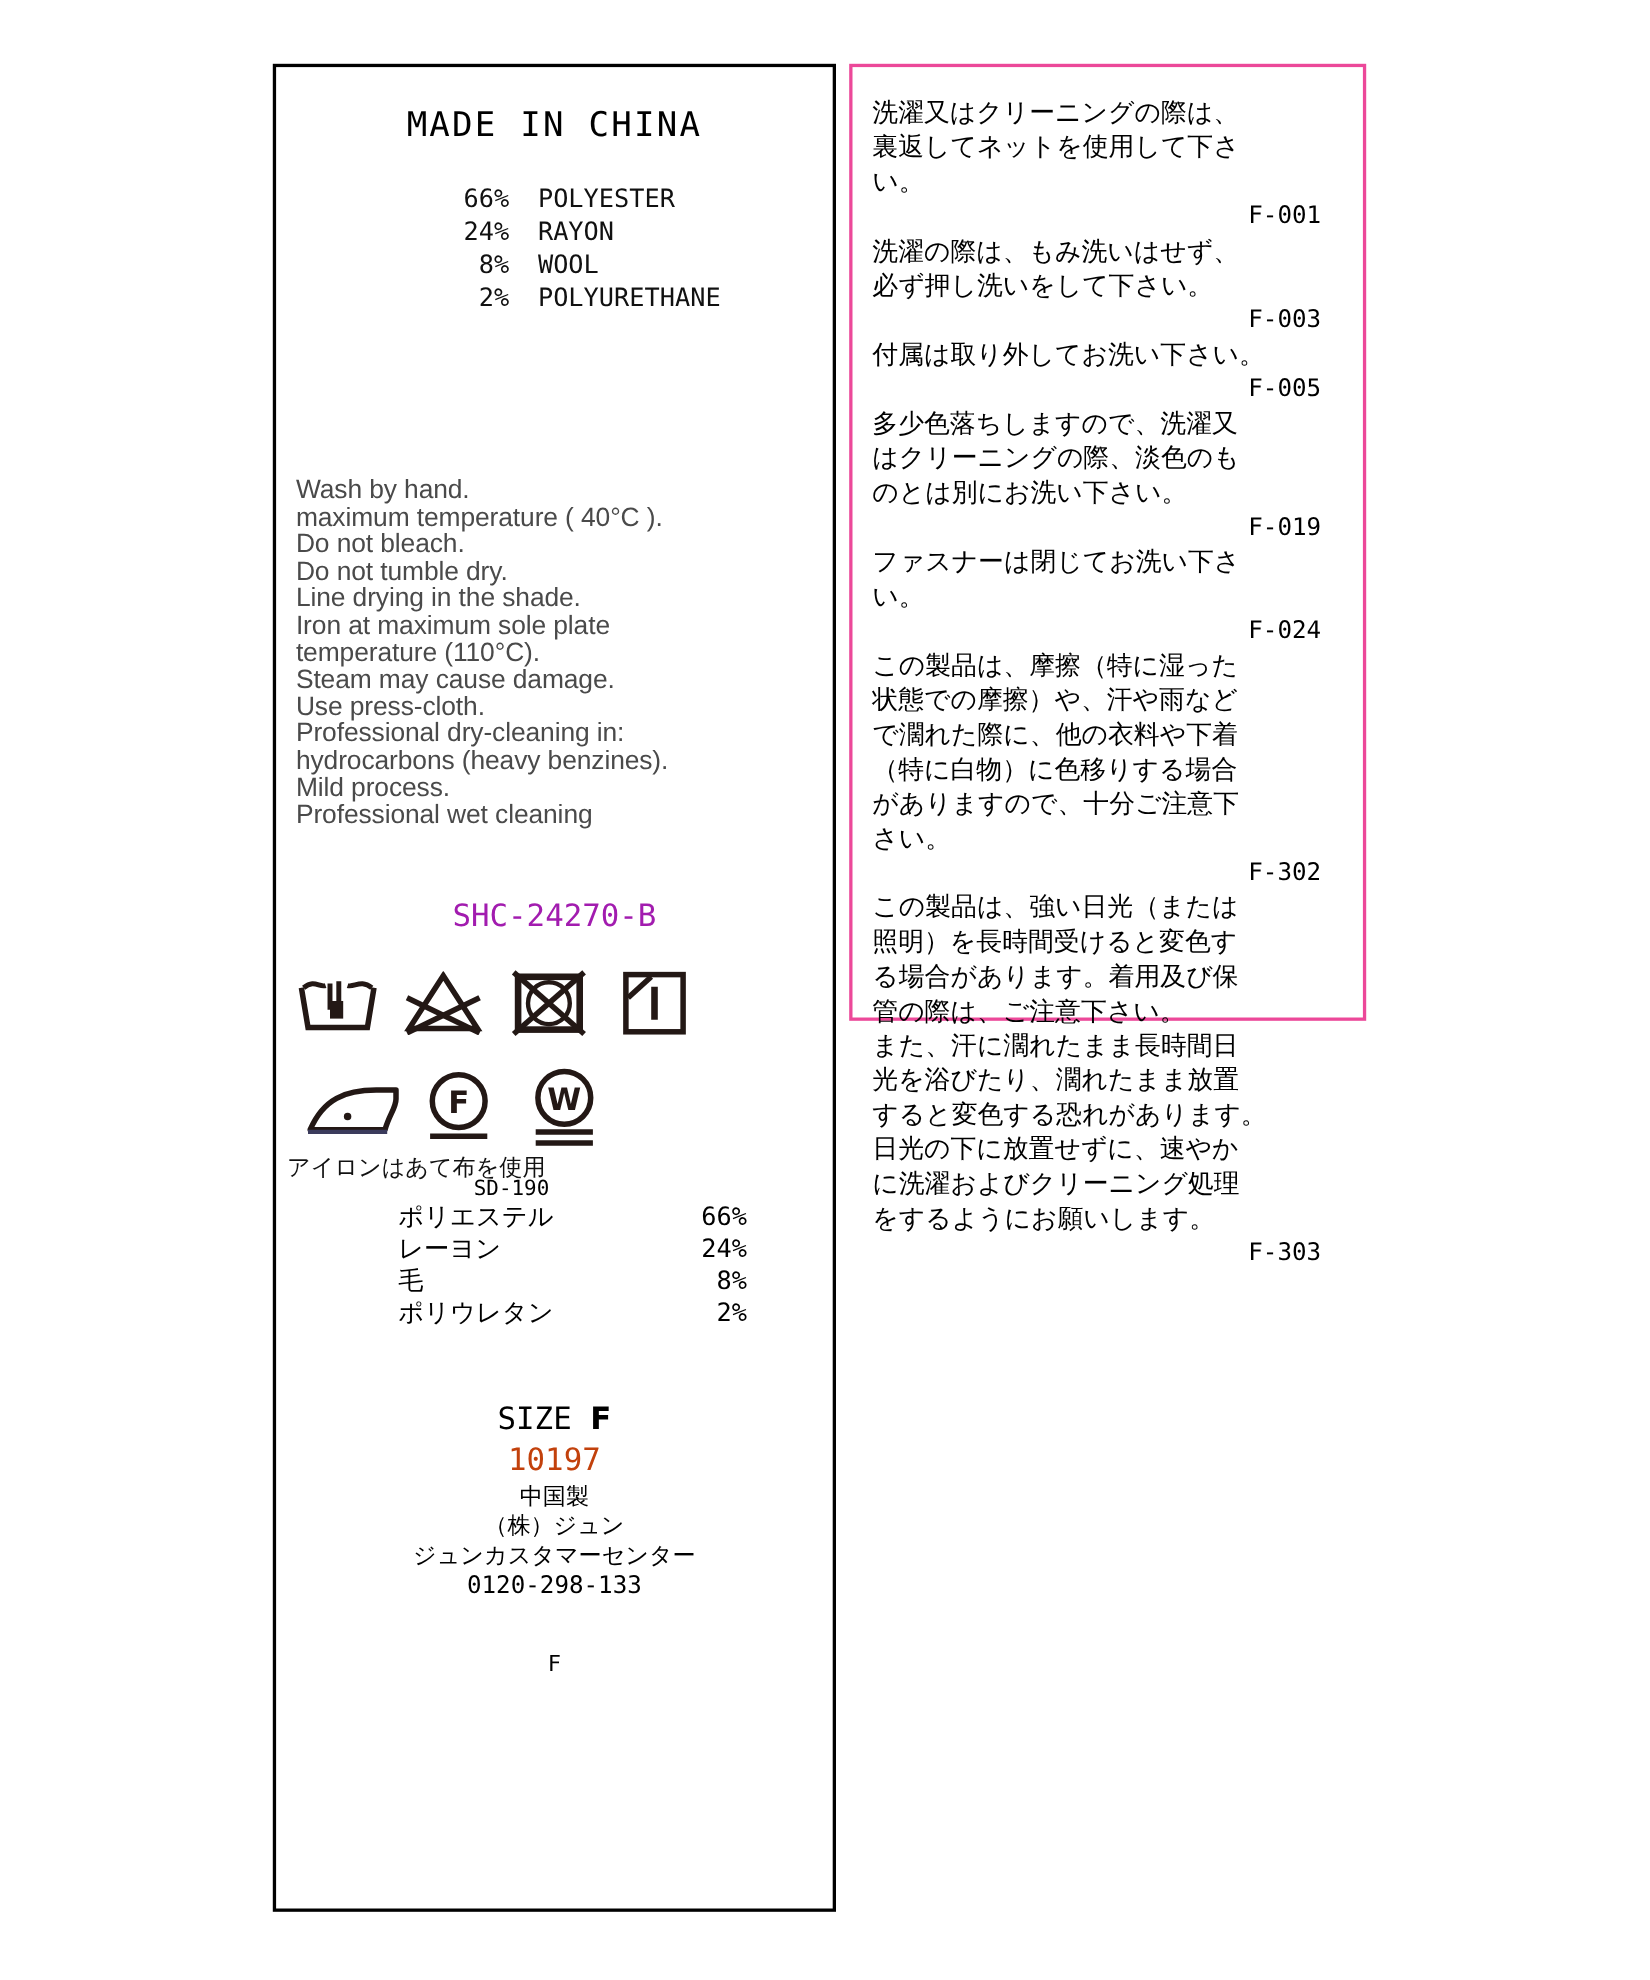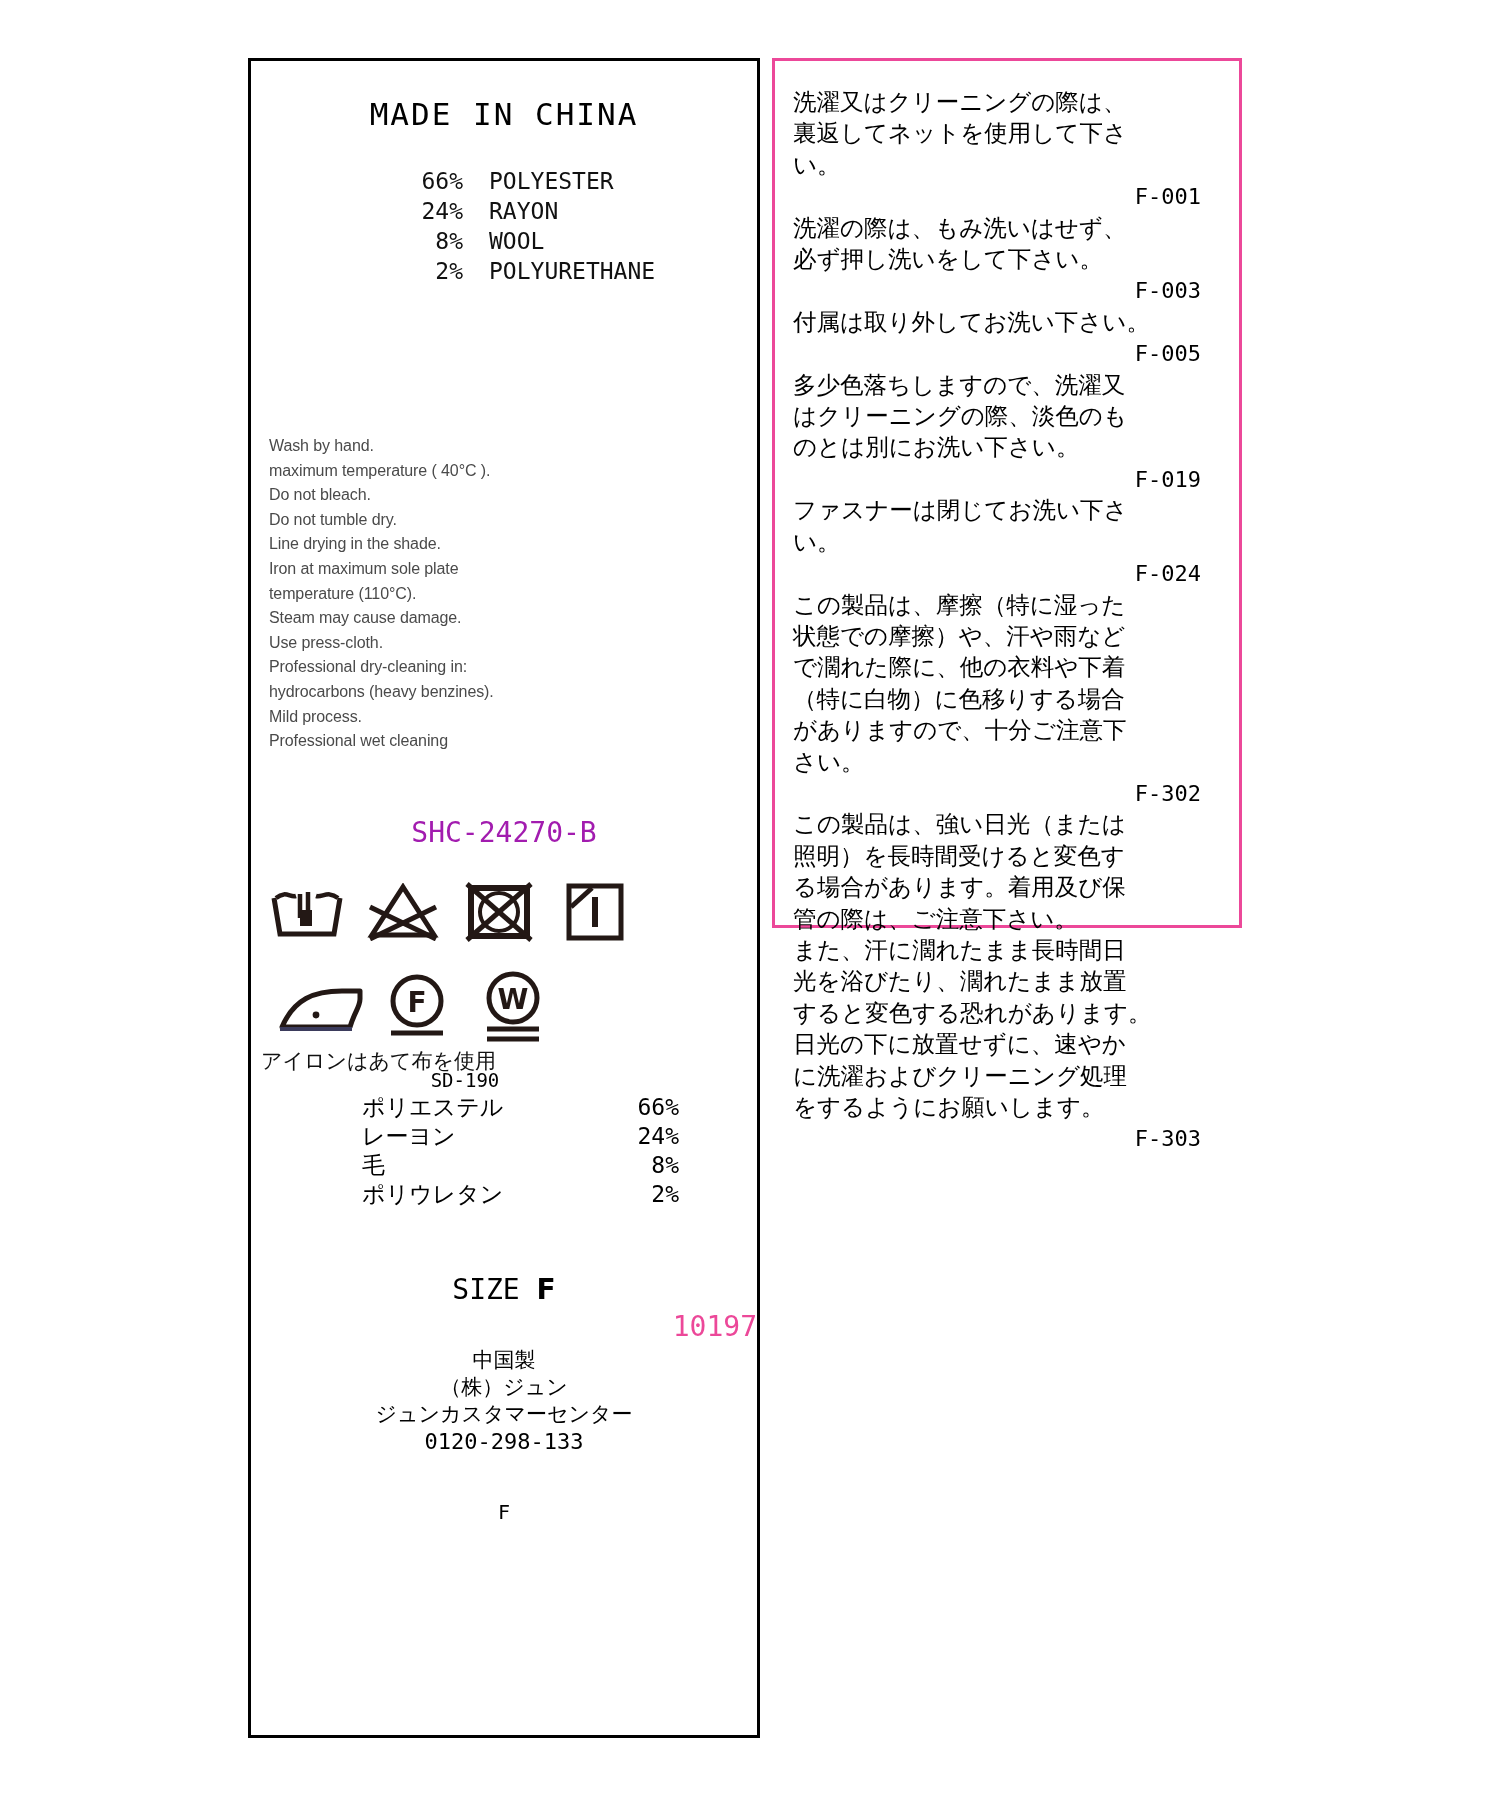--- a/index.html
+++ b/index.html
@@ -72,21 +72,21 @@
   .comp-en .mat {
     display: inline-block;
     padding-left: 26px;
   }
 
   
   .care-en {
     margin-top: 148px;
     padding-left: 18px;
     font-family: "Liberation Sans", sans-serif;
-    font-size: 16px;
+    font-size: 24px;
     line-height: 24.6px;
     color: #4a4a4a;
     letter-spacing: -0.1px;
   }
   .care-en div {
     white-space: nowrap;
   }
 
   
   .prod-code {
@@ -156,25 +156,25 @@
   
   .size-line {
     text-align: center;
     font-family: "DejaVu Sans Mono", monospace;
     font-size: 28px;
     margin-top: 64px;
     color: #000;
   }
   .size-line b { font-family: "DejaVu Sans", sans-serif; font-weight: 700; }
   .model-no {
-    text-align: right;
+    text-align: center;
     font-family: "DejaVu Sans Mono", monospace;
     font-size: 28px;
     margin-top: 4px;
-    color: #ec4899;
+    color: #c2410c;
   }
   .footer-jp {
     text-align: center;
     font-size: 21px;
     line-height: 27px;
     margin-top: 4px;
     color: #000;
   }
   .phone {
     text-align: center;

